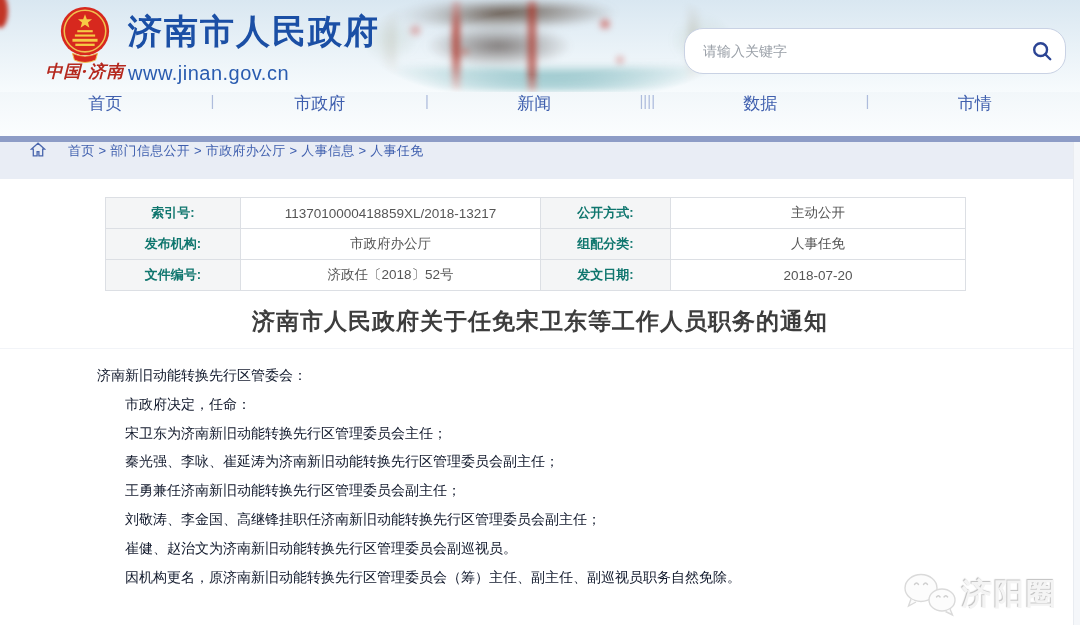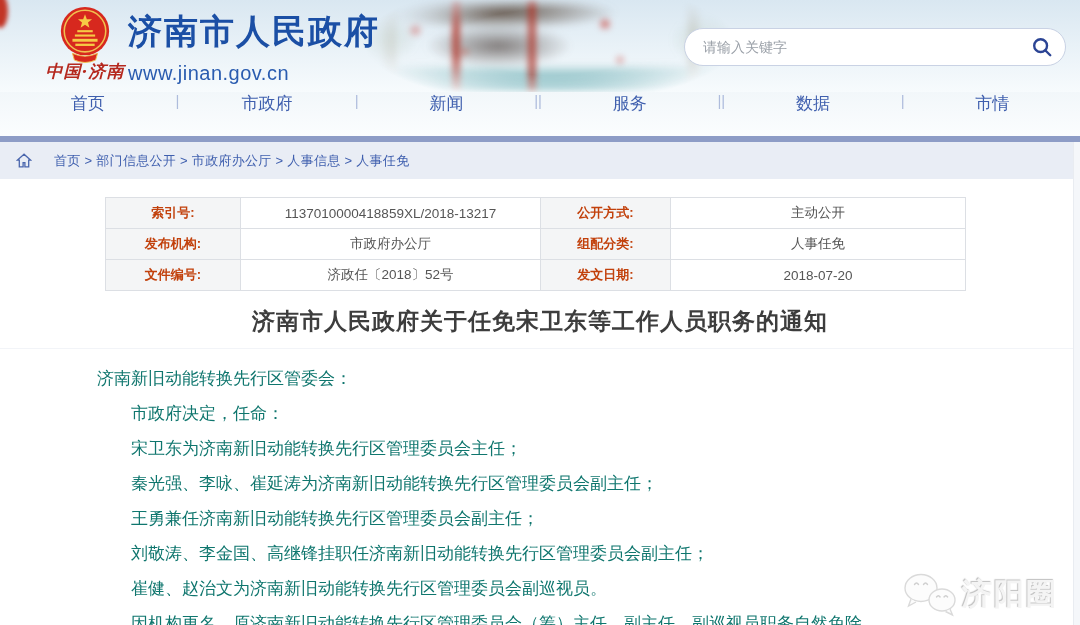--- a/index.html
+++ b/index.html
@@ -43,67 +43,67 @@
   .emblem { display:block; margin:0 auto; }
   .logo-caption {
     font-family:"DejaVu Serif","Liberation Serif",serif;
     font-weight:bold; font-style:italic; color:#b5281e;
     font-size:17px; letter-spacing:1px; margin-top:-3px; white-space:nowrap;
   }
   .site-text { position:absolute; left:128px; top:11px; }
   .site-title { font-size:34px; font-weight:bold; color:#1b4fa5; letter-spacing:2px; line-height:1.2; }
   .site-url   { font-size:20px; color:#2a5cb0; margin-top:10px; letter-spacing:.5px; }
   .search {
-    position:absolute; right:14px; top:28px; width:382px; height:38px;
+    position:absolute; right:14px; top:28px; width:382px; height:46px;
     background:#ffffff; border:1px solid #c9d2e4; border-radius:19px;
     display:flex; align-items:center; padding:0 12px 0 18px;
   }
   .search-input { flex:1; border:none; outline:none; font-size:14px; color:#333; background:transparent; }
   .search-input::placeholder { color:#9aa0a8; }
   .search-btn { background:none; border:none; padding:0; cursor:pointer; display:flex; align-items:center; }
 
   
   .nav {
     height:44px; display:flex; align-items:flex-start;
     background:linear-gradient(180deg,#f2f7fa 0%,#fbfdfe 100%);
   }
   .nav-item { flex:1; text-align:center; font-size:17px; color:#3f5fae; text-decoration:none; cursor:pointer; }
   .nav-sep  { color:#aebcdc; font-size:15px; flex:0 0 auto; }
 
   .band { height:6px; background:#8d9cc6; }
 
   
   .breadcrumb-bar {
     height:37px; background:#e9edf5;
-    display:flex; align-items:center; padding-left:16px;
+    display:flex; padding-left:30px;
   }
   .home-icon { margin-right:22px; display:flex; cursor:pointer; }
   .crumbs { font-size:13px; color:#3f5fae; cursor:pointer; letter-spacing:.3px; }
 
   
   .content { position:relative; background:#ffffff; height:446px; }
   .meta {
     border-collapse:collapse; table-layout:fixed;
     width:860px; margin:18px 0 0 105px;
   }
   .meta td {
     border:1px solid #dcdfe4; height:31px; text-align:center;
     font-size:13px; color:#555; padding:0 6px; overflow:hidden;
   }
-  .meta td.lbl { background:#f4f5f6; font-weight:bold; color:#c2410c; }
+  .meta td.lbl { background:#f4f5f6; font-weight:bold; color:#0f766e; }
   .meta td.val { background:#ffffff; font-size:13.5px; }
 
   .doc-title {
     margin:15px 60px 0; text-align:center;
     font-size:23px; color:#3d3d3d; font-weight:bold; letter-spacing:1px;
   }
   .title-rule { margin-top:11px; border-top:1px solid #f2f4f8; }
 
   .body-text { margin:12px 112px 0 97px; }
-  .para { font-size:17px; color:#0f766e; line-height:2.06; }
+  .para { font-size:14px; color:#0f172a; line-height:2.06; }
   .para.indent { text-indent:2em; }
 
   
   .watermark { position:absolute; right:22px; bottom:26px; display:flex; align-items:center; gap:4px; }
   .watermark-text {
     font-size:30px; font-weight:bold; letter-spacing:2px; color:#f4f4f4;
     text-shadow:-1px -1px 1px rgba(140,140,140,.55), 1px 1px 1px rgba(255,255,255,.95);
   }
 
   .scrollbar {
@@ -151,21 +151,20 @@
   </header>
 
   <nav class="nav">
     <a class="nav-item">首页</a>
     <span class="nav-sep">|</span>
     <a class="nav-item">市政府</a>
     <span class="nav-sep">|</span>
     <a class="nav-item">新闻</a>
     <span class="nav-sep">|</span>
     <span class="nav-sep">|</span>
-    <a class="nav-item">服务</a>
     <span class="nav-sep">|</span>
     <span class="nav-sep">|</span>
     <a class="nav-item">数据</a>
     <span class="nav-sep">|</span>
     <a class="nav-item">市情</a>
   </nav>
 
   <div class="band"></div>
 
   <div class="breadcrumb-bar">

